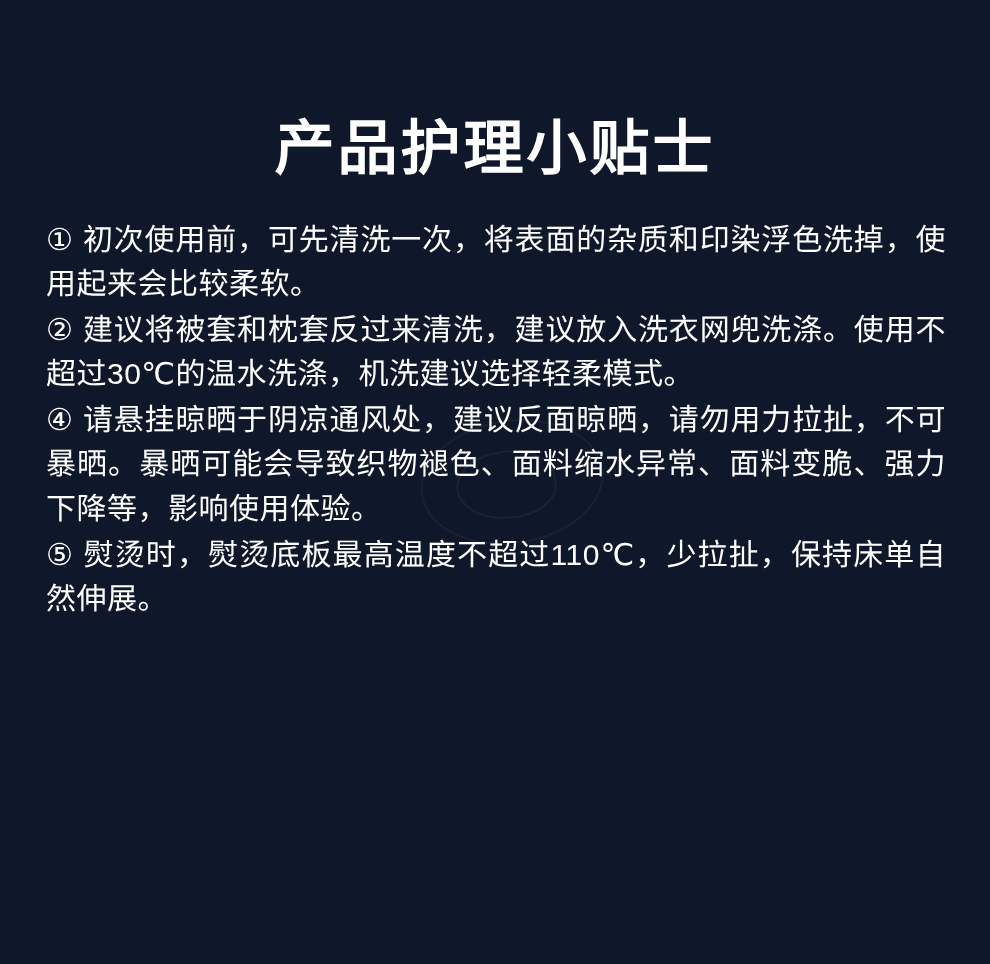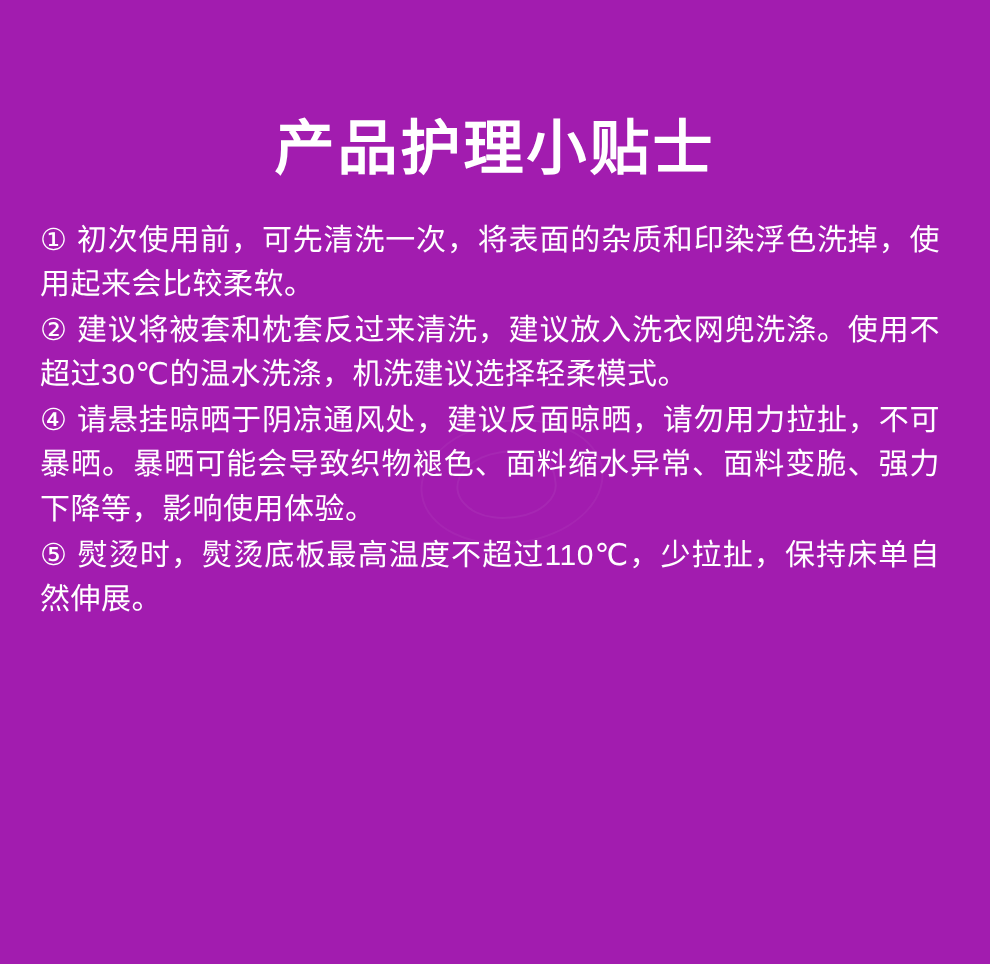--- a/index.html
+++ b/index.html
@@ -12,21 +12,21 @@
     background: #2b4662;
     font-family: "Liberation Sans", "DejaVu Sans", sans-serif;
     overflow: hidden;
     position: relative;
   }
   .page {
     position: relative;
     width: 990px;
     height: 964px;
     box-sizing: border-box;
-    background: #a21caf;
+    background: #0f172a;
   }
   
   .watermark {
     position: absolute;
     left: 420px;
     top: 420px;
     width: 180px;
     height: 120px;
     border-radius: 50%;
     border: 2px solid rgba(255,255,255,0.045);
@@ -51,21 +51,21 @@
     text-align: center;
     color: #ffffff;
     font-size: 60px;
     font-weight: bold;
     letter-spacing: 3px;
     line-height: 1.15;
   }
   .content {
     position: absolute;
     top: 218px;
-    left: 40px;
+    left: 46px;
     width: 900px;
     color: #ffffff;
   }
   .tip-line {
     font-size: 30px;
     line-height: 1.47;
     letter-spacing: 0.5px;
     color: #ffffff;
     text-align: justify;
     margin: 0 0 2px 0;

